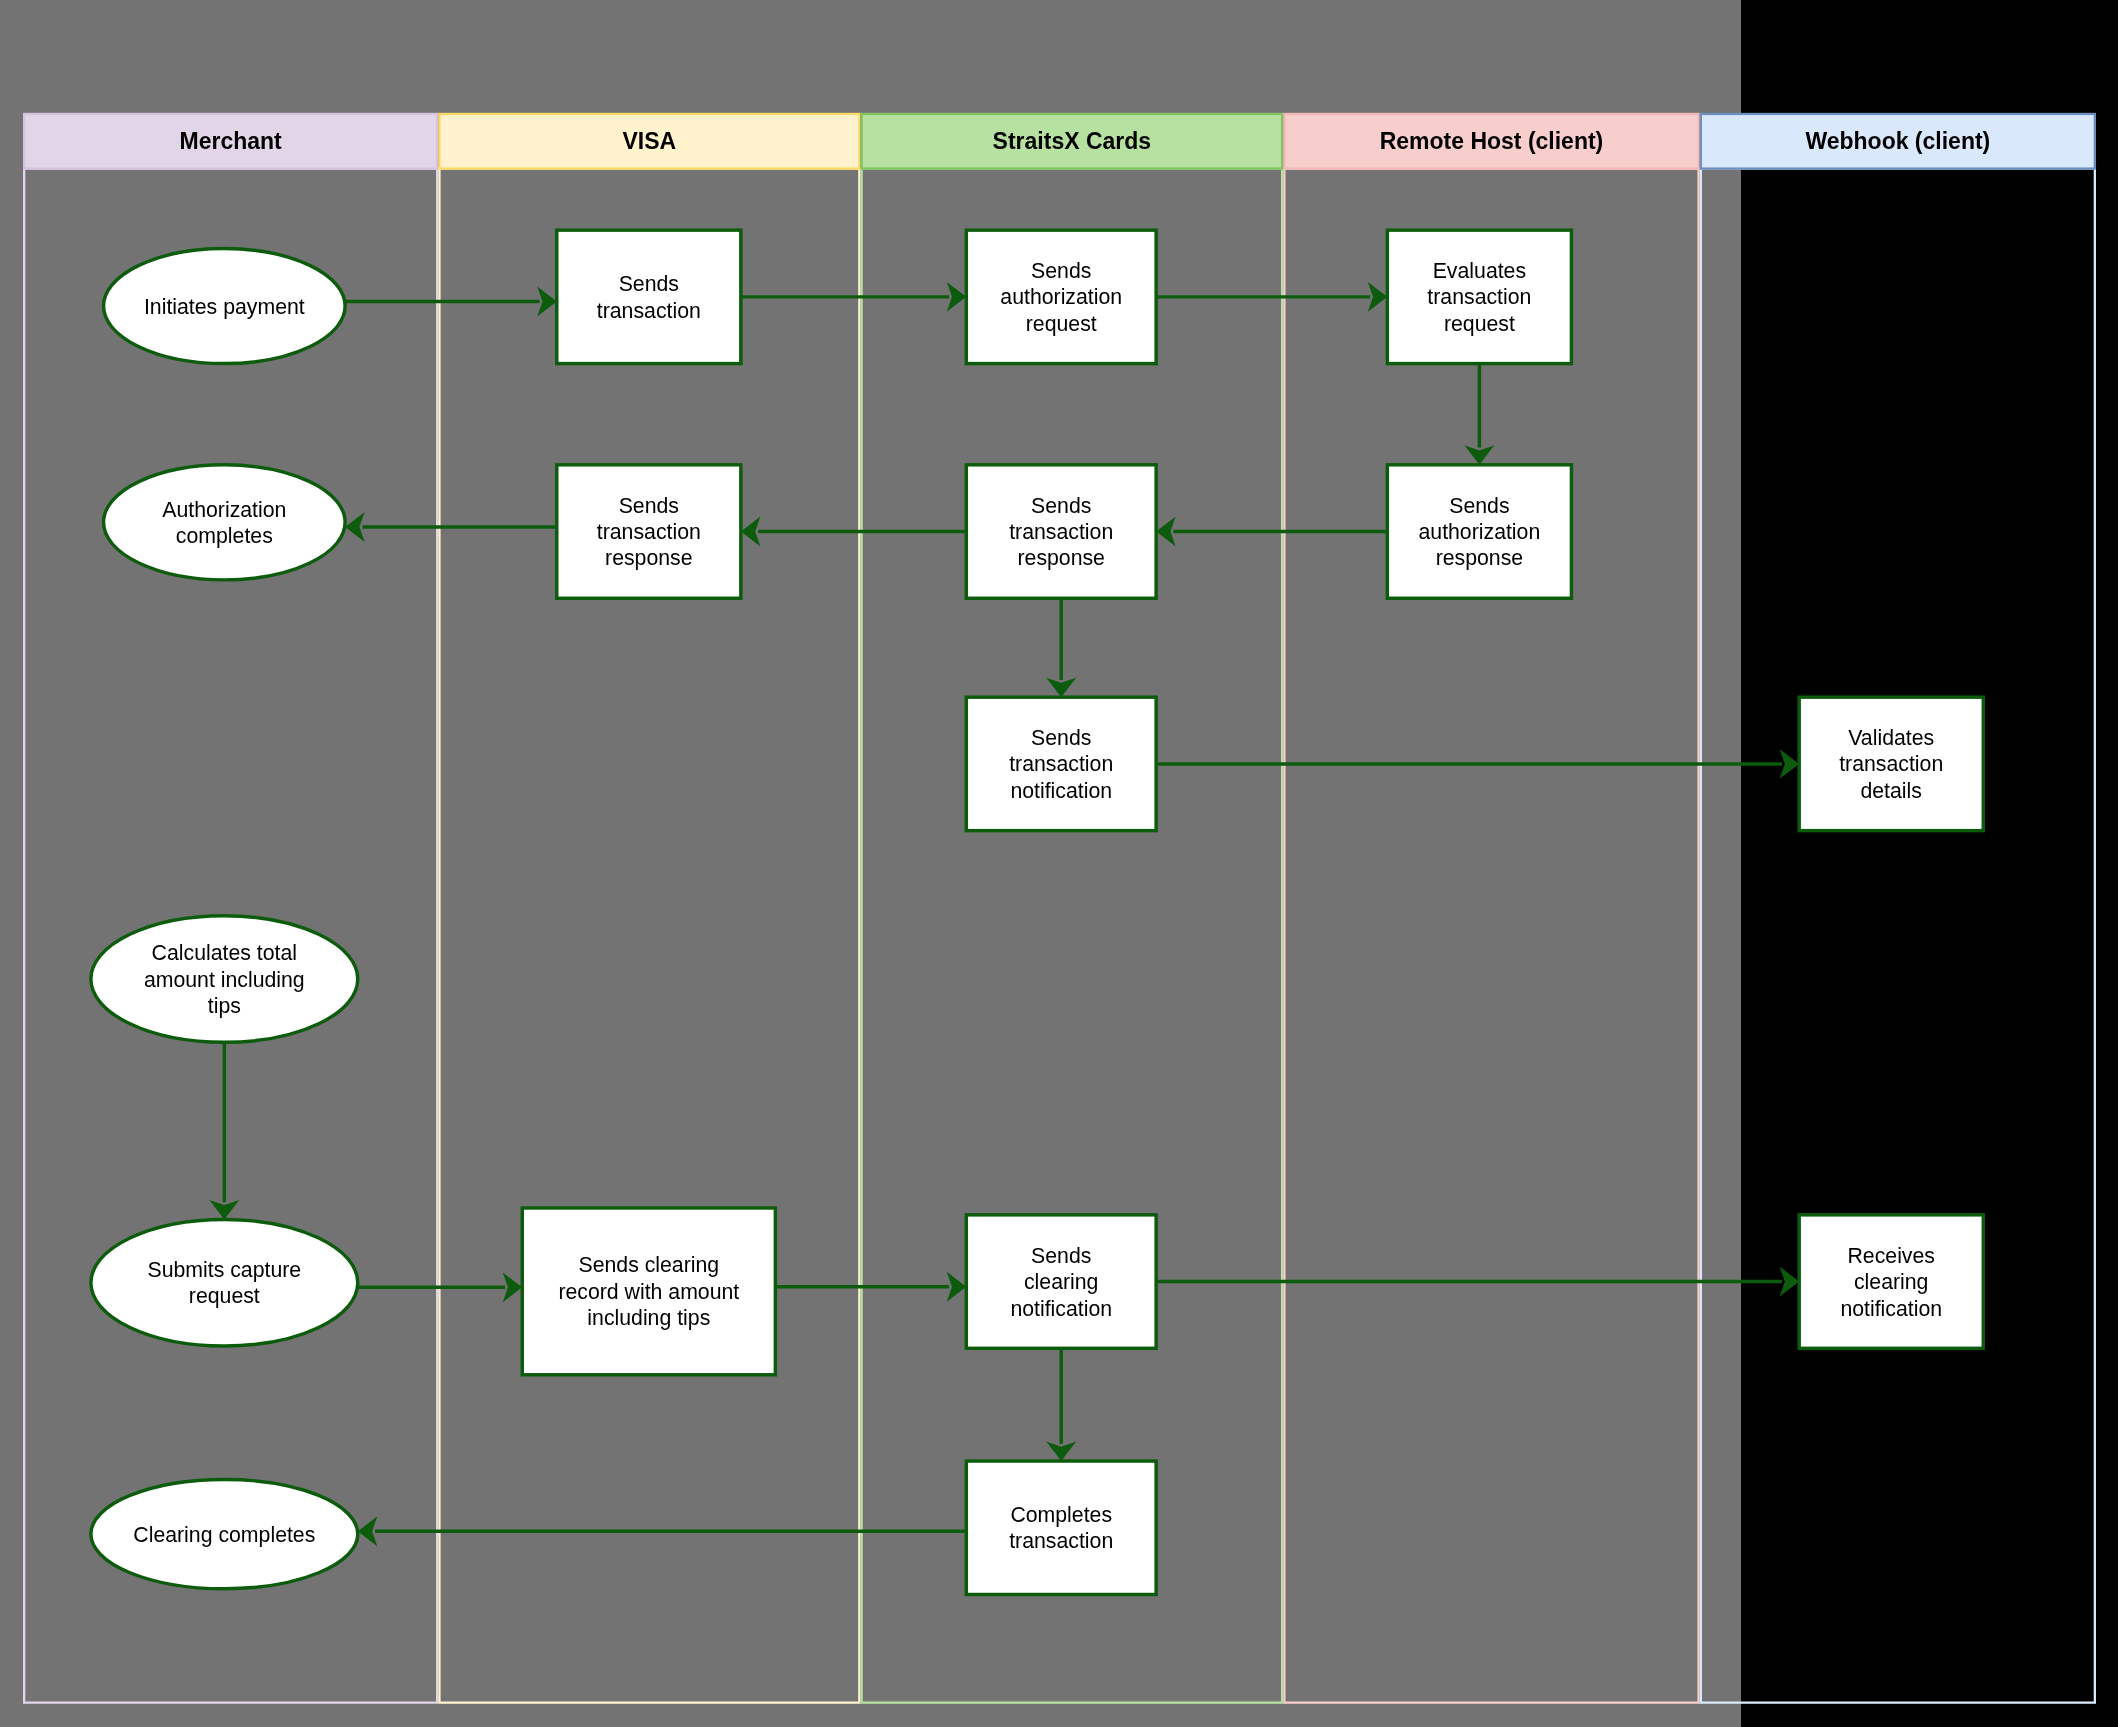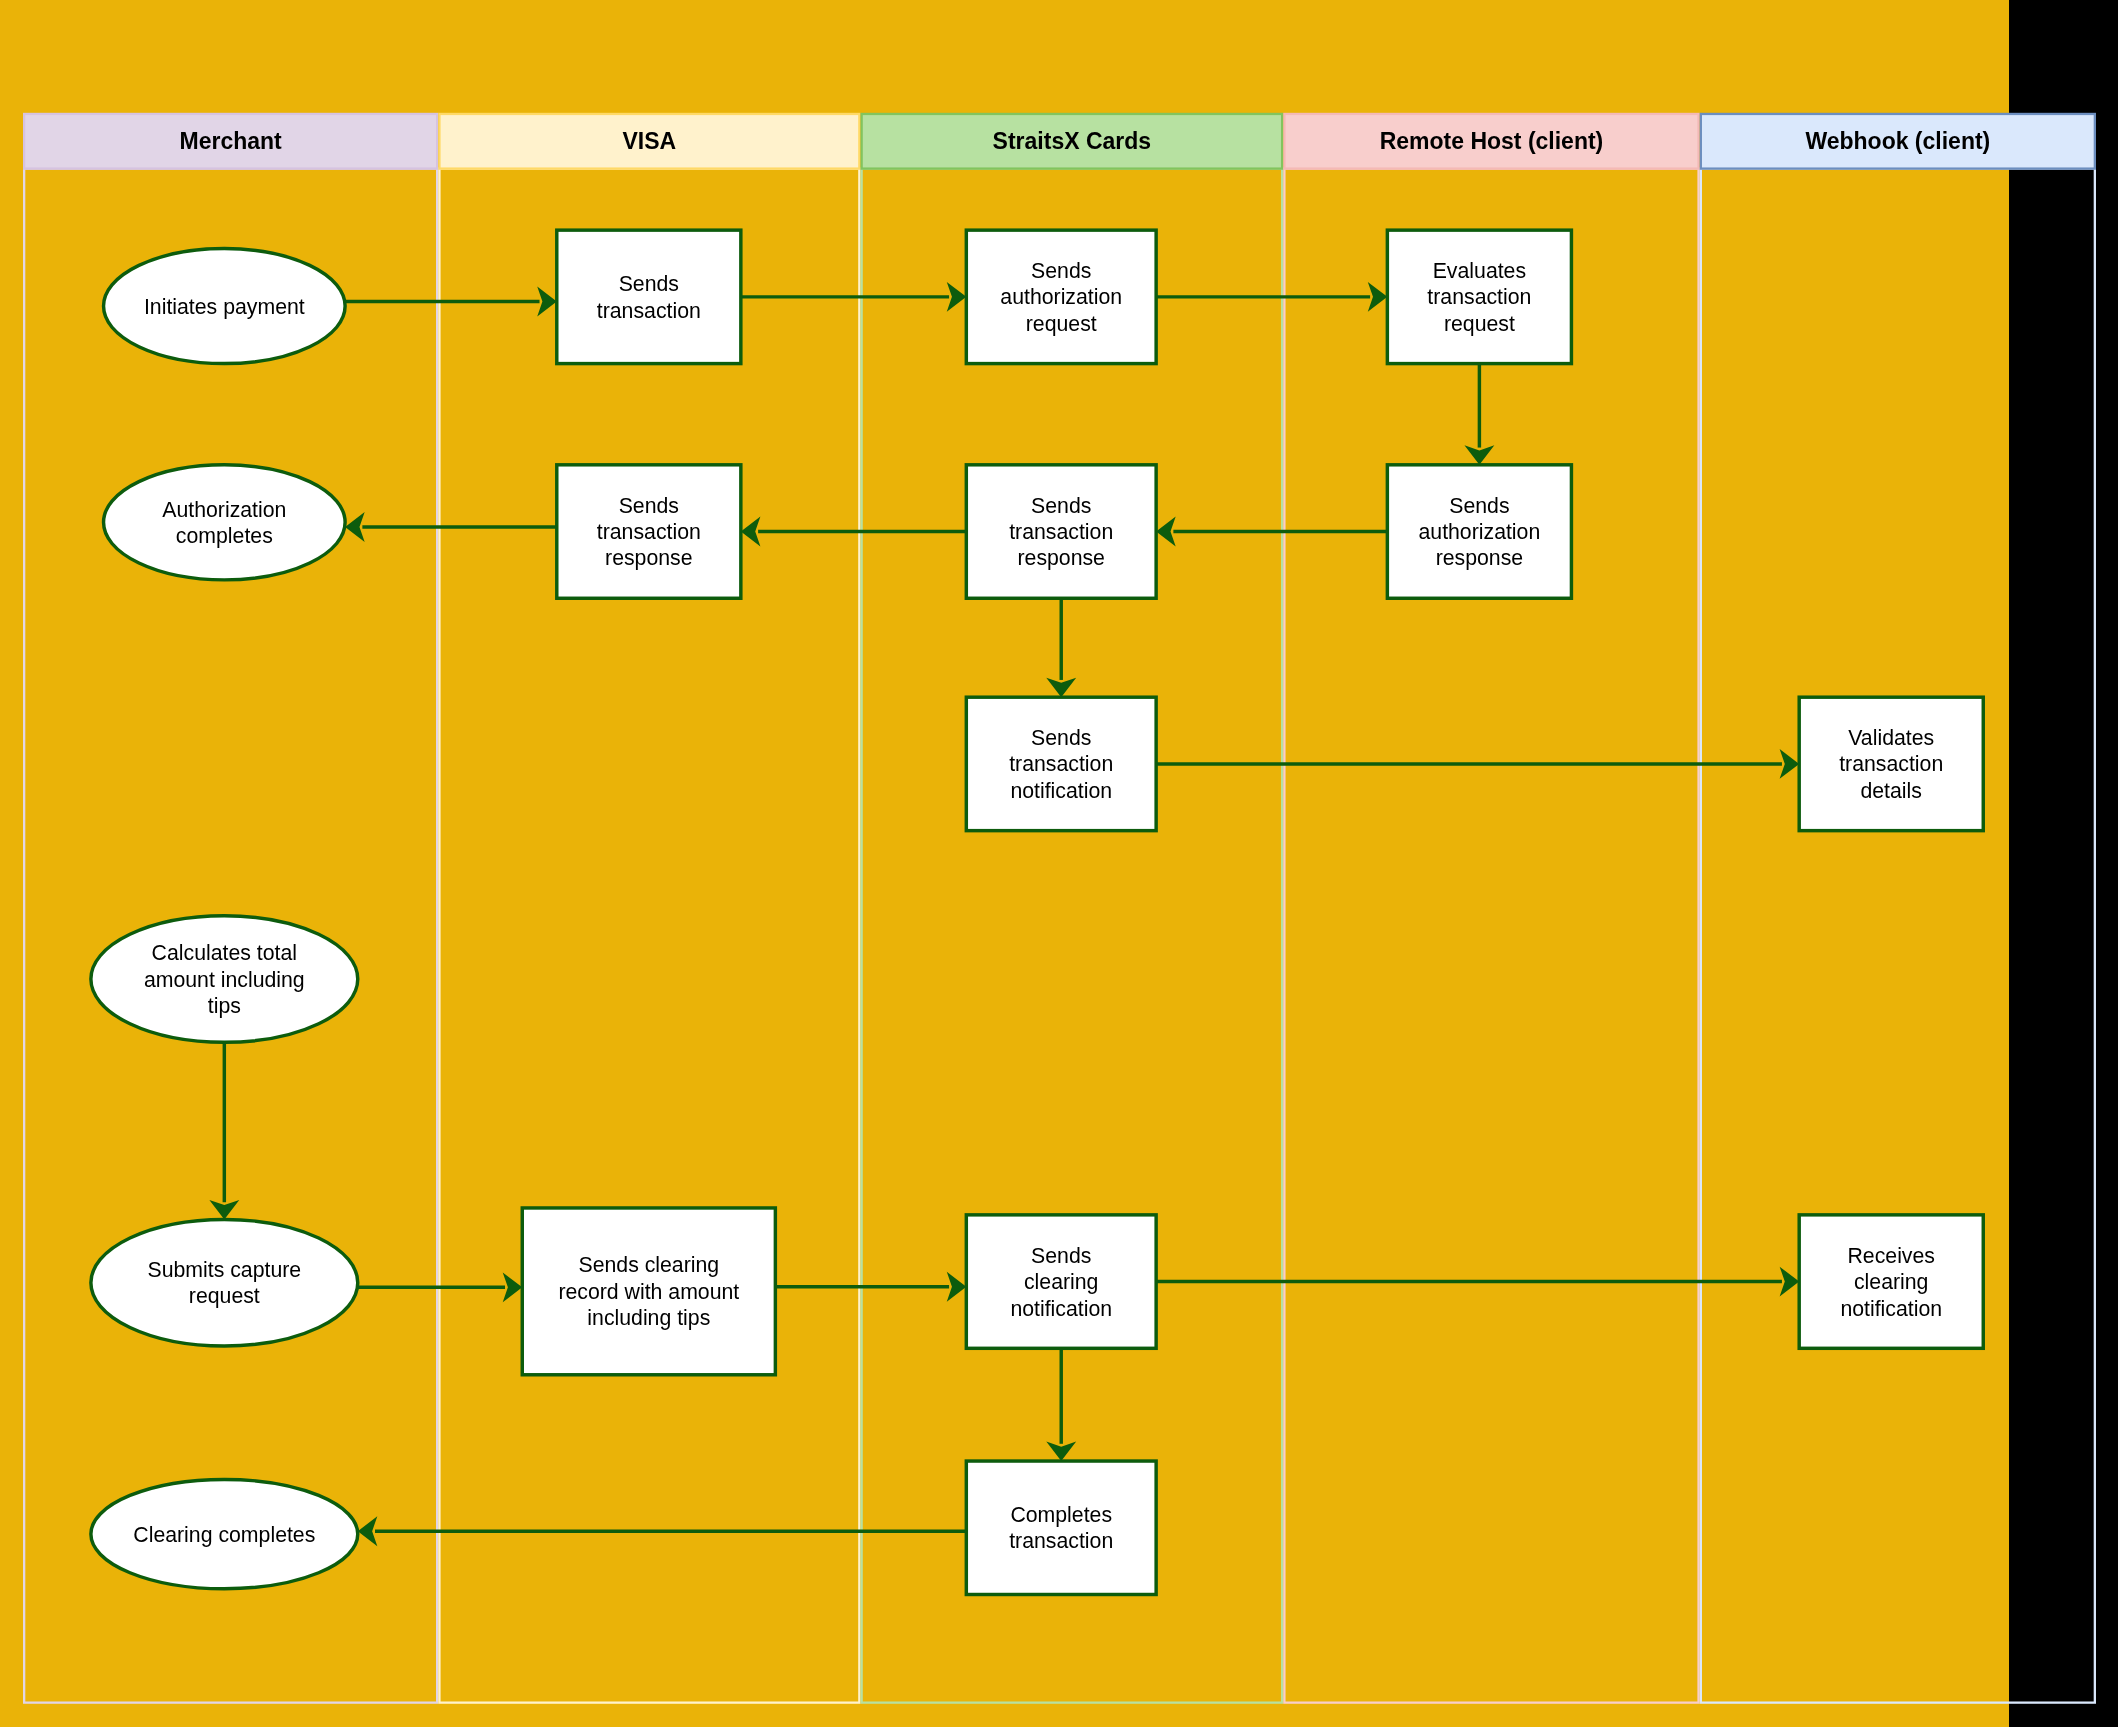--- a/index.html
+++ b/index.html
@@ -8,23 +8,23 @@
     background: #000000;
     width: 2119px;
     height: 1728px;
     overflow: hidden;
   }
   body {
     font-family: "Liberation Sans", sans-serif;
   }
   #canvas {
     position: relative;
-    width: 2009px;
+    width: 1741px;
     height: 1728px;
-    background: #eab308;
+    background: #737373;
   }
   svg#diagram {
     position: absolute;
     left: 0;
     top: 0;
     width: 2119px;
     height: 1728px;
     display: block;
   }
   .lane-header-text {

